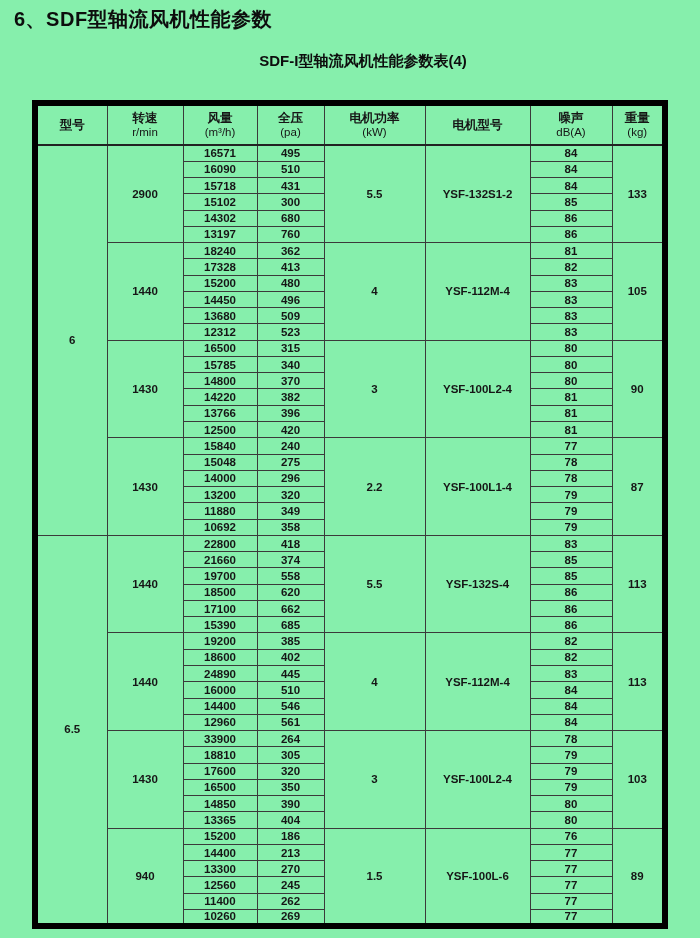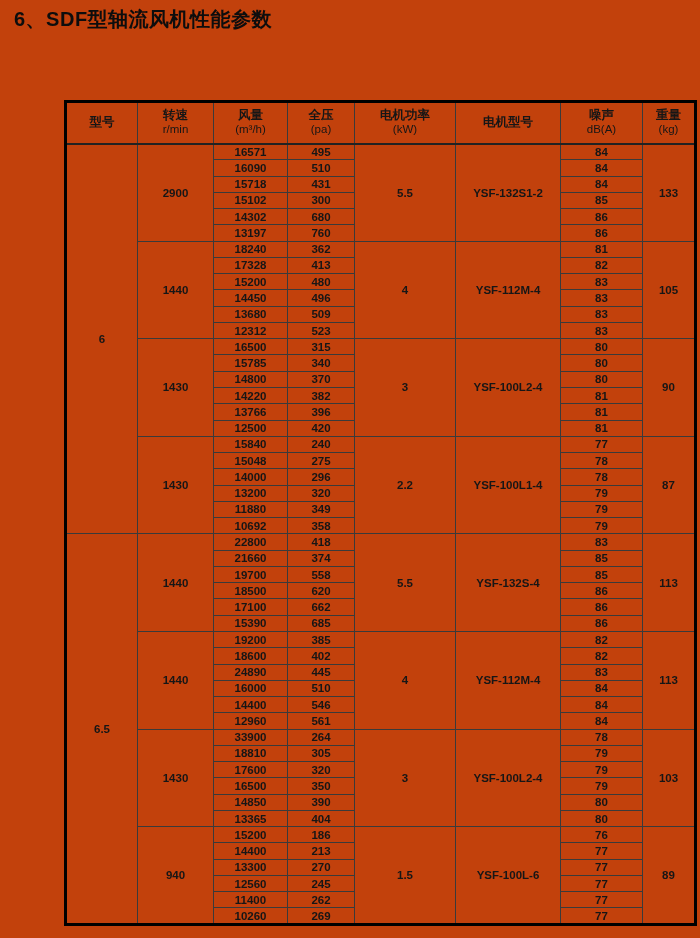--- a/index.html
+++ b/index.html
@@ -4,21 +4,21 @@
 <style>
   html, body {
     margin: 0;
     padding: 0;
     background: #ffffff;
   }
   .page {
     position: relative;
     width: 700px;
     height: 938px;
-    background: #c2410c;
+    background: #86efac;
     font-family: "Liberation Sans", "DejaVu Sans", sans-serif;
     color: #111111;
     overflow: hidden;
   }
   .doc-heading {
     position: absolute;
     left: 14px;
     top: 6px;
     font-size: 20px;
     font-weight: 700;
@@ -32,26 +32,26 @@
     top: 52px;
     width: 630px;
     text-align: center;
     font-size: 15px;
     font-weight: 700;
     color: #0d0d0d;
     white-space: nowrap;
   }
   table.perf-table {
     position: absolute;
-    left: 64px;
+    left: 32px;
     top: 100px;
     width: 630px;
     border-collapse: collapse;
     table-layout: fixed;
-    border: 3px solid #000000;
+    border: 6px solid #000000;
   }
   table.perf-table th,
   table.perf-table td {
     border: 1px solid #3a3a3a;
     padding: 0;
     text-align: center;
     vertical-align: middle;
     font-weight: 700;
     color: #161616;
     overflow: hidden;
@@ -76,20 +76,21 @@
     font-size: 11.5px;
   }
 </style>
 </head>
 <body>
 
 <div class="page">
 
   <div class="doc-heading">6、SDF型轴流风机性能参数</div>
 
+  <div class="doc-subtitle">SDF-I型轴流风机性能参数表(4)</div>
 
   <table class="perf-table">
     <colgroup>
       <col style="width:72px">
       <col style="width:76px">
       <col style="width:74px">
       <col style="width:67px">
       <col style="width:101px">
       <col style="width:105px">
       <col style="width:82px">

